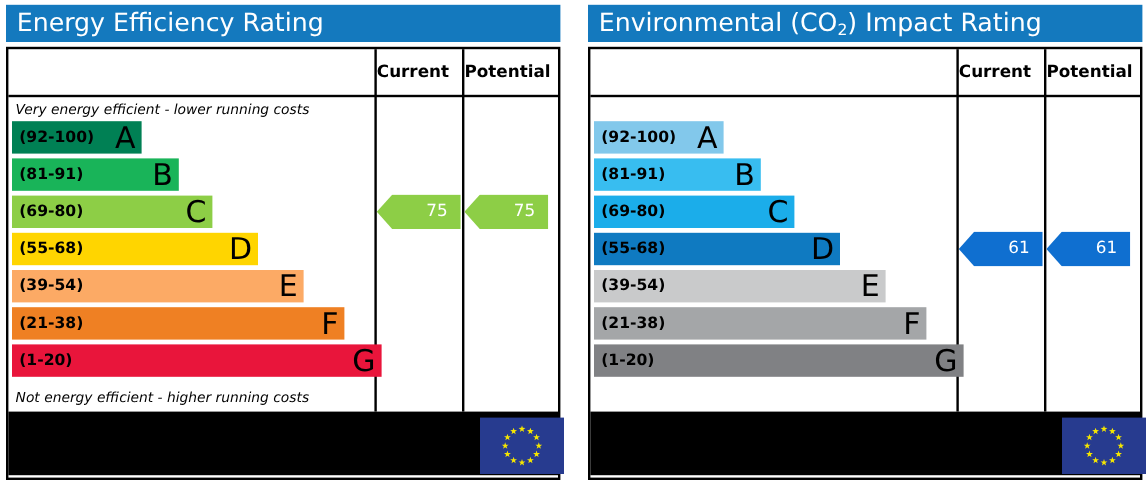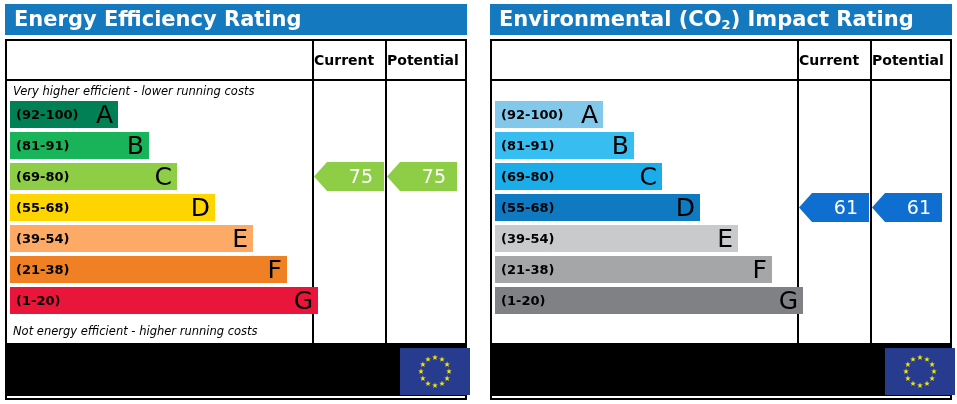--- a/index.html
+++ b/index.html
@@ -30,21 +30,20 @@
     position: absolute;
     left: 5px; top: 4px;
     width: 462px; height: 31px;
     background: #1479be;
     color: #ffffff;
     font-size: 21px;
     line-height: 31px;
     padding-left: 9px;
     white-space: nowrap;
     letter-spacing: 0px;
-    font-weight: bold;
   }
   .epc-title sub {
     font-size: 13px;
     vertical-align: baseline;
     position: relative;
     top: 3px;
   }
 
   
   .frame {
@@ -131,21 +130,21 @@
     color: #000000;
     font-family: "DejaVu Sans", sans-serif;
   }
 
   
   .arrow {
     position: absolute;
     height: 29px;
     line-height: 29px;
     color: #ffffff;
-    font-size: 19px;
+    font-size: 14px;
     text-align: right;
     padding-right: 11px;
     clip-path: polygon(13px 0, 100% 0, 100% 100%, 13px 100%, 0 50%);
   }
   .arrow.cur { left: 307px; width: 70px; }
   .arrow.pot { left: 380px; width: 70px; }
 
   
   .footer {
     position: absolute;
@@ -190,21 +189,21 @@
 
     <div class="frame">
       <div class="hline head"></div>
       <div class="hline footer"></div>
       <div class="vline c1"></div>
       <div class="vline c2"></div>
 
       <div class="col-head current">Current</div>
       <div class="col-head potential">Potential</div>
 
-      <div class="caption top">Very higher efficient - lower running costs</div>
+      <div class="caption top">Very energy efficient - lower running costs</div>
 
       <div class="bands">
           <div class="band" style="top: 0px; width: 108px; background: rgb(0, 128, 84);">
             <span class="range">(92-100)</span>
             <span class="letter">A</span>
           </div>
           <div class="band" style="top: 31px; width: 139px; background: rgb(25, 180, 89);">
             <span class="range">(81-91)</span>
             <span class="letter">B</span>
           </div>

